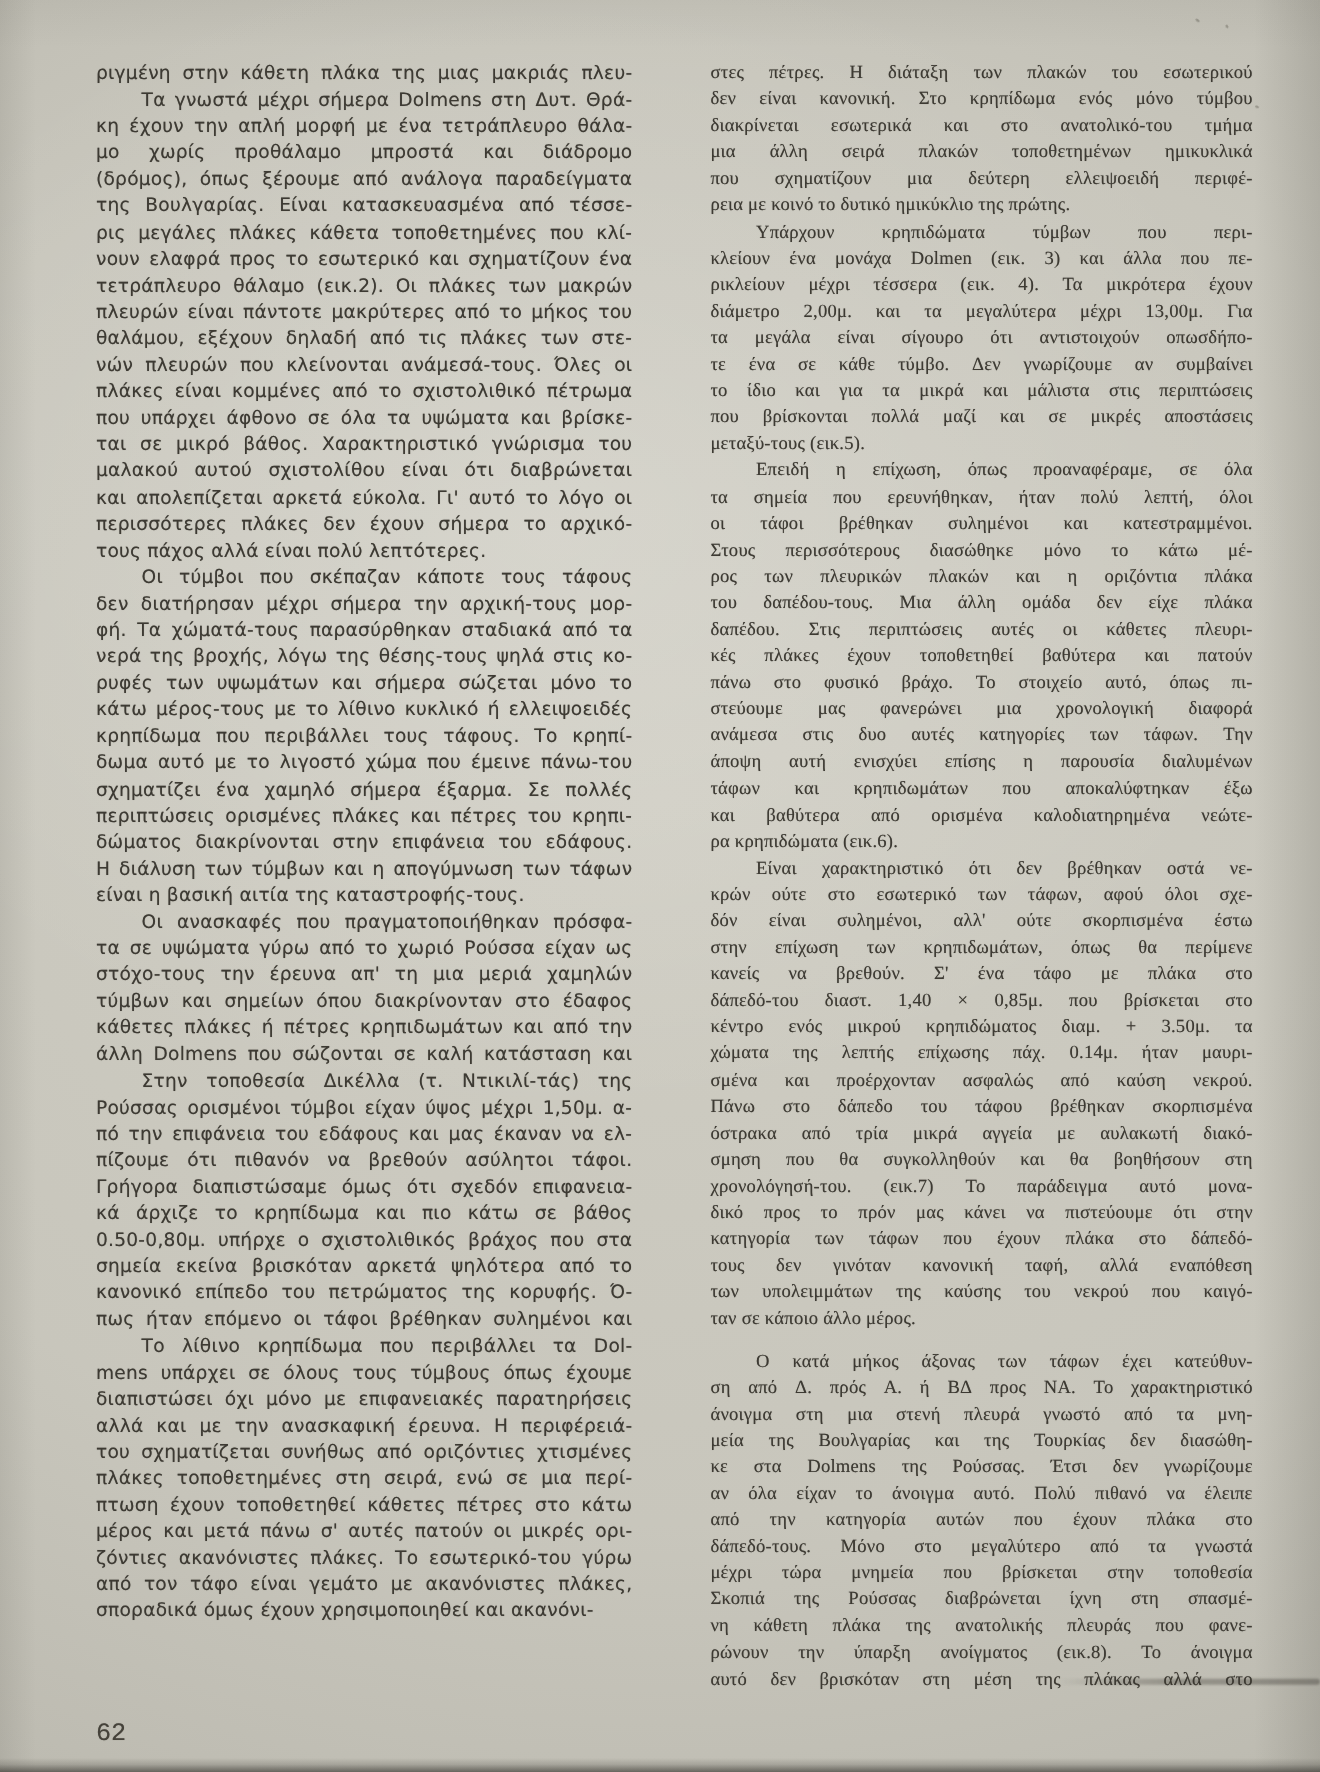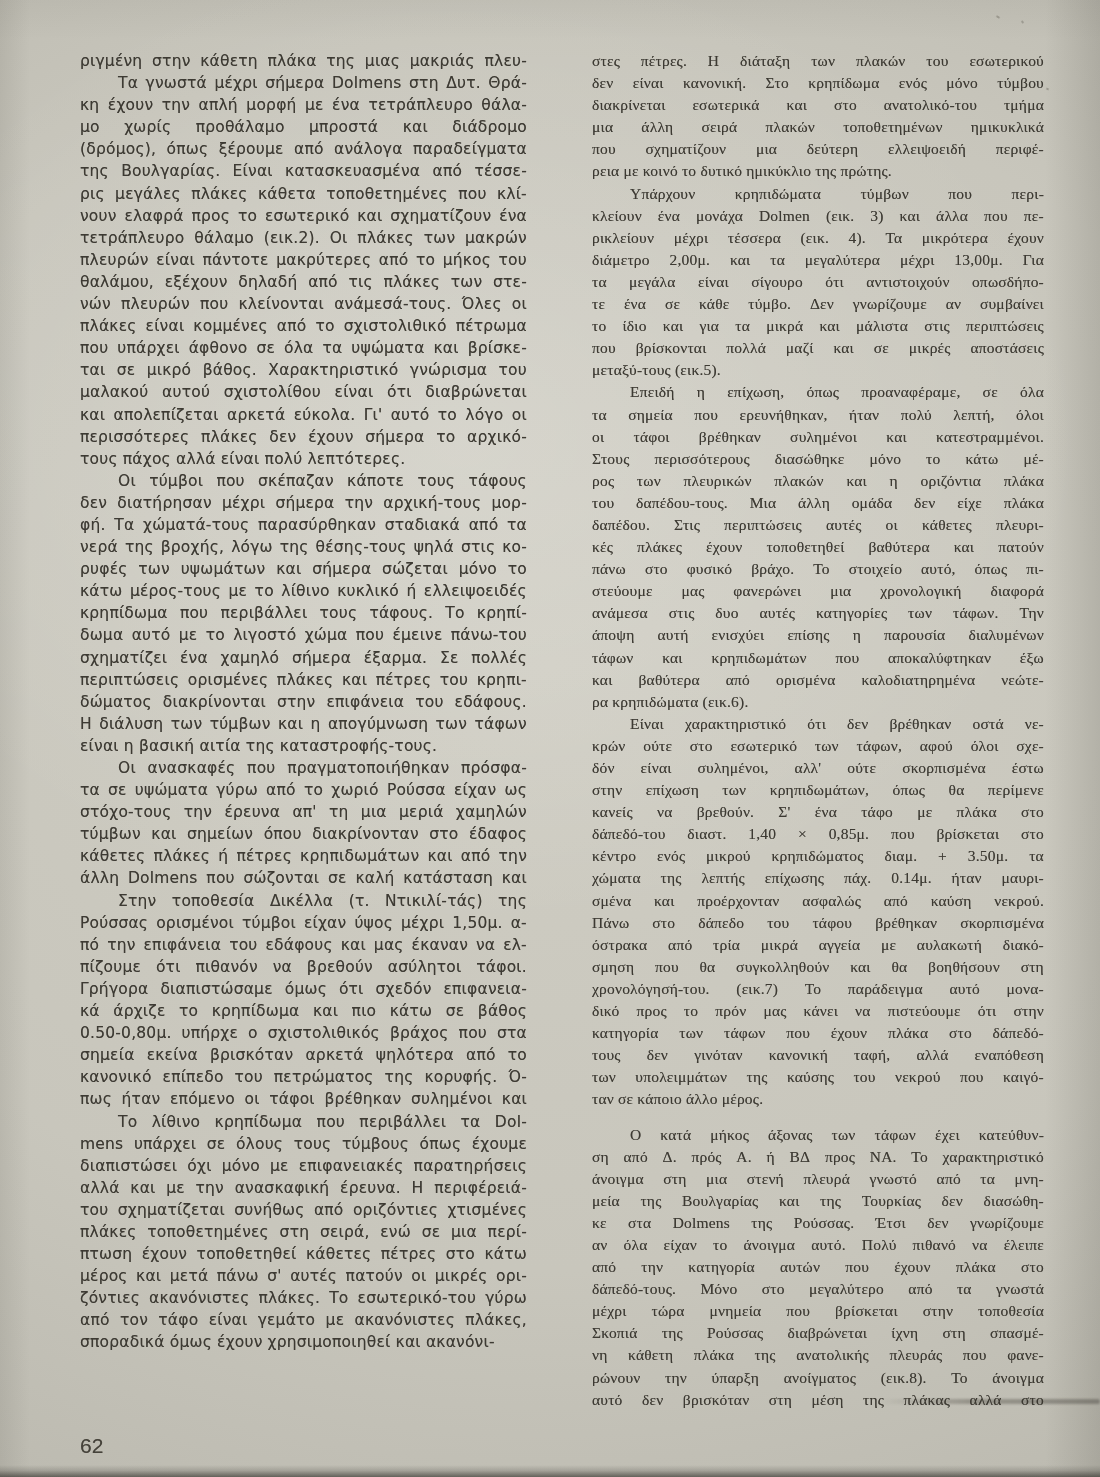--- a/index.html
+++ b/index.html
@@ -25,21 +25,21 @@
   .col-left{left:80px;width:447px;}
   .col-right{left:592px;width:452px;font-family:Liberation Serif, serif;}
   .line{height:22.1px;line-height:22.1px;}
   .just{display:flex;justify-content:space-between;}
   .just span{display:inline-block;white-space:pre;}
   .ind{padding-left:38px;}
   .last{white-space:nowrap;}
   .space-before{margin-top:13px;}
   .page-number{
     position:absolute;left:80px;top:1434px;
-    font-family:Liberation Sans, sans-serif;
+    font-family:Liberation Mono, monospace;
     font-size:21px;color:#45423a;
     text-shadow:0 0 0.6px rgba(69,66,58,0.5);
   }
   .edge-bottom{
     position:absolute;left:0;bottom:0;width:1100px;height:12px;
     background:linear-gradient(to bottom, rgba(42,40,35,0) 0%, rgba(42,40,35,0.18) 45%, rgba(42,40,35,0.62) 100%);
   }
   .smudge{
     position:absolute;left:880px;top:1399px;width:220px;height:5px;
     background:linear-gradient(to right, rgba(55,52,45,0) 0%, rgba(55,52,45,0.30) 40%, rgba(55,52,45,0.38) 100%);

